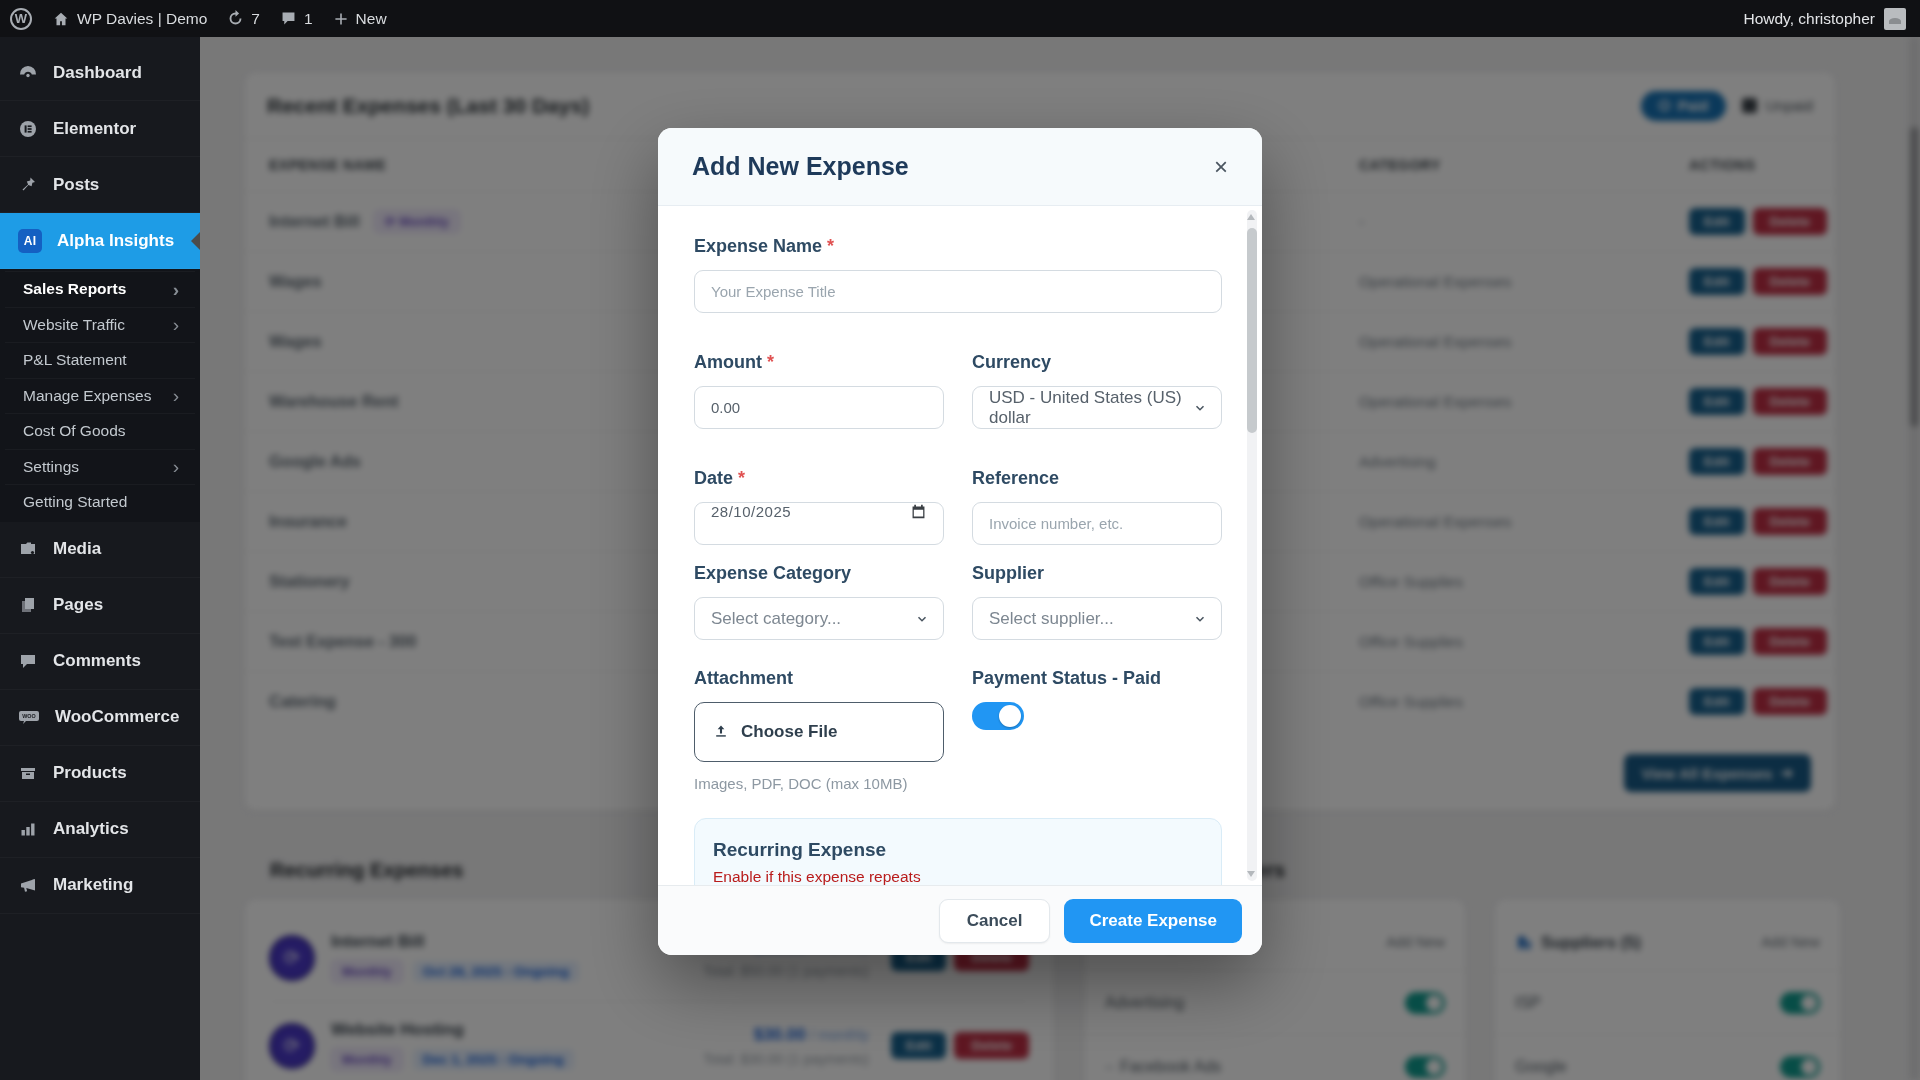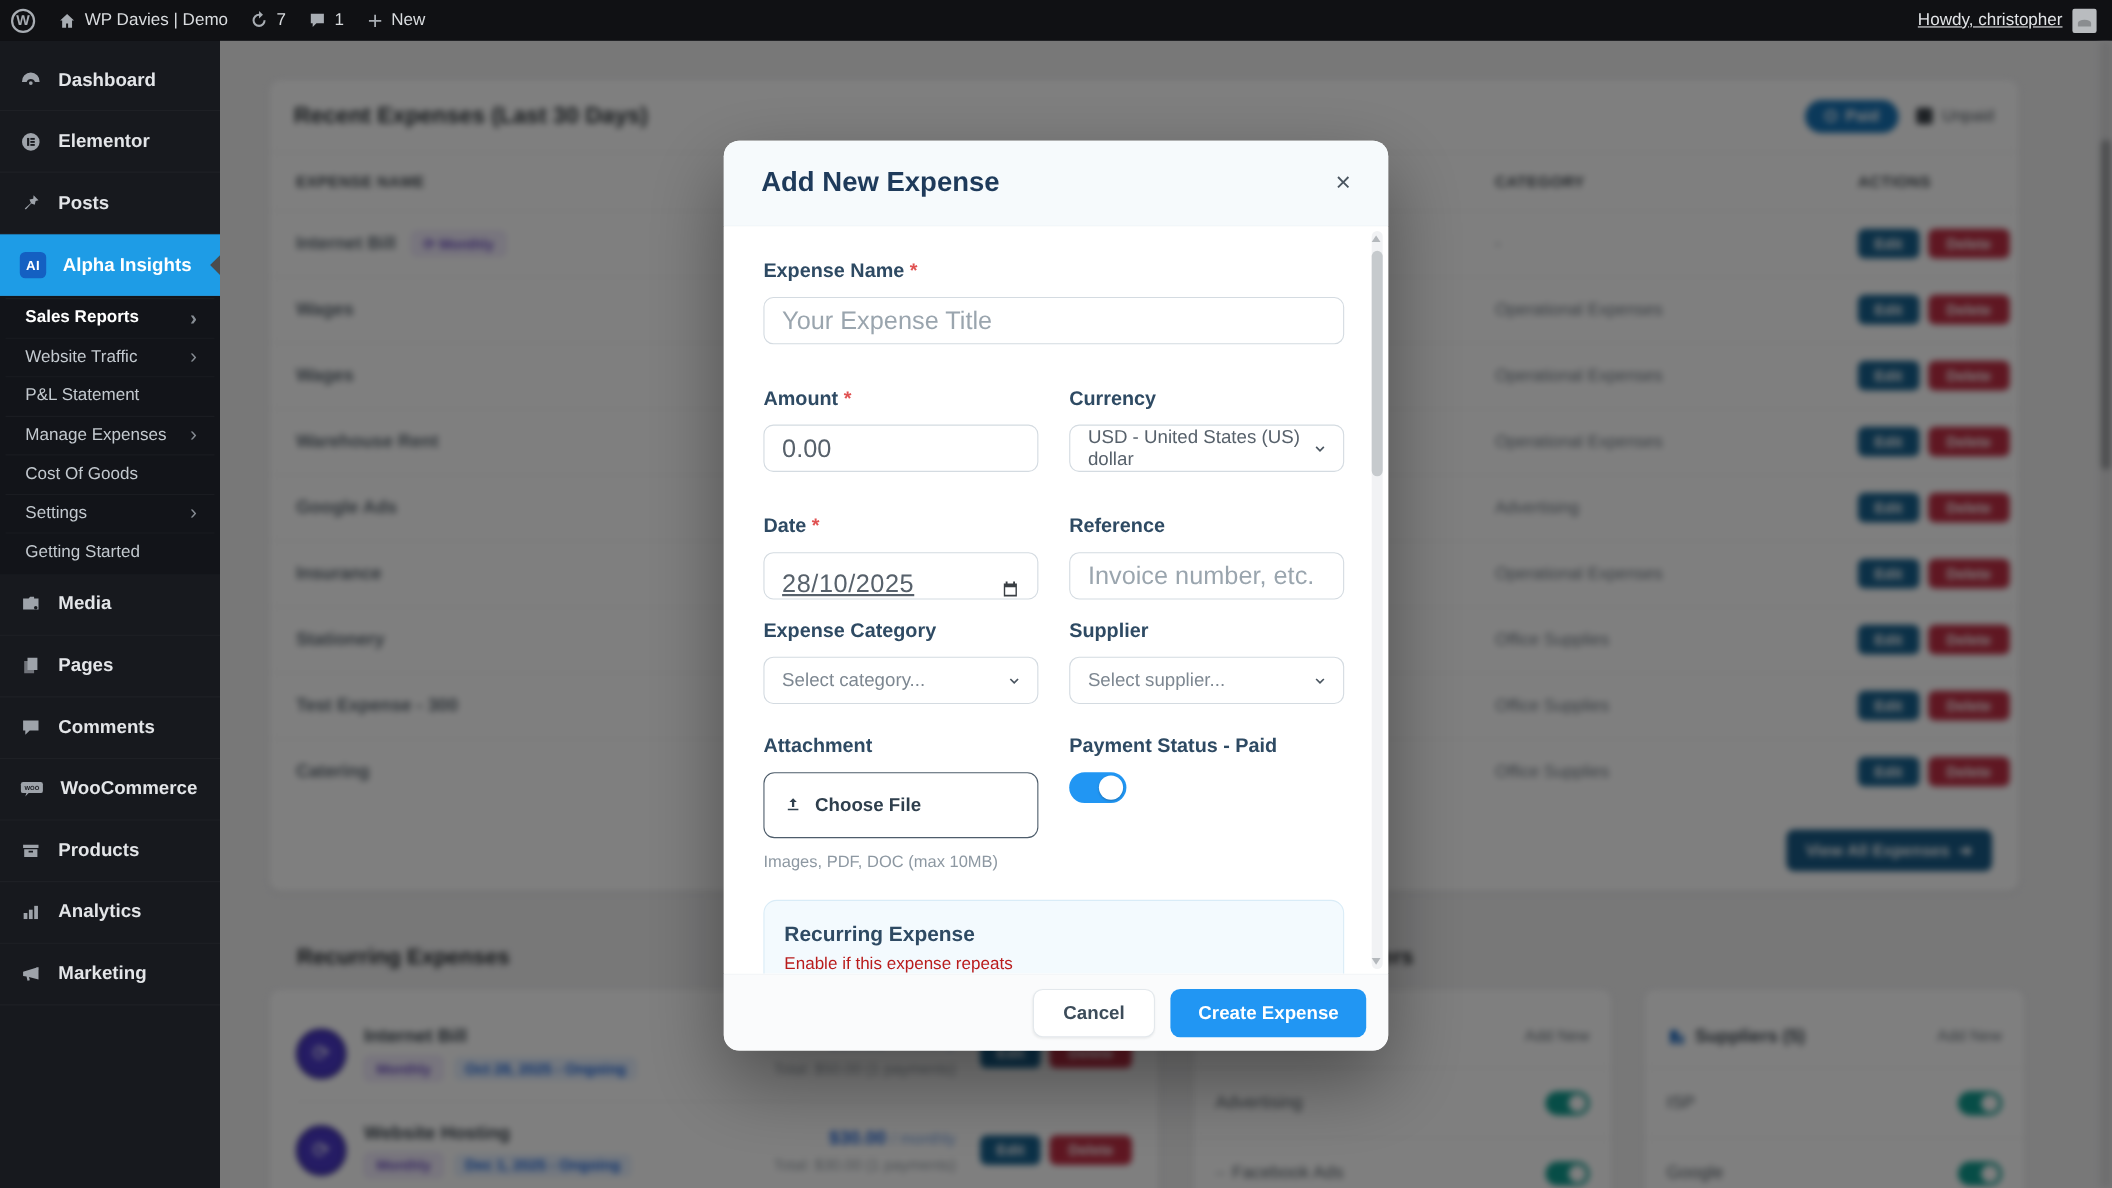--- a/index.html
+++ b/index.html
@@ -5,21 +5,21 @@
   * { margin:0; padding:0; box-sizing:border-box; }
   html,body { width:1920px; height:1080px; overflow:hidden; font-family:"Liberation Sans", sans-serif; }
   .stage { position:relative; width:1920px; height:1080px; background:#0e1013; overflow:hidden; }
 
   
   .admin-bar { position:absolute; top:0; left:0; right:0; height:37px; background:#101114; display:flex; align-items:center; justify-content:space-between; z-index:40; padding:0 14px 0 10px; }
   .ab-left { display:flex; align-items:center; gap:20px; height:100%; }
   .ab-item { display:flex; align-items:center; gap:7px; color:#d9dcdf; font-size:15.5px; cursor:pointer; }
   .ab-item svg { fill:#a8adb3; }
   .wp-logo { width:22px; height:22px; border:2px solid #a8adb3; border-radius:50%; color:#a8adb3; font-size:13px; font-weight:bold; display:flex; align-items:center; justify-content:center; }
-  .ab-right { display:flex; align-items:center; gap:9px; color:#e3e5e8; font-size:15.5px;text-decoration:underline; }
+  .ab-right { display:flex; align-items:center; gap:9px; color:#e3e5e8; font-size:15.5px; }
   .ab-avatar { width:22px; height:22px; background:#b9bcbf; border-radius:2px; position:relative; overflow:hidden; }
   .ab-avatar::after { content:""; position:absolute; left:5px; top:4px; width:12px; height:6px; border-radius:50% 50% 0 0; background:#8a8d90; box-shadow:0 -7px 0 -3px #8a8d90; top:10px; }
 
   
   .sidebar { position:absolute; top:37px; left:0; bottom:0; width:200px; background:#17191e; z-index:30; padding-top:8px; }
   .sb-item { height:56px; display:flex; align-items:center; gap:15px; padding:0 14px 0 18px; color:#e3e5e8; font-size:17px; font-weight:600; cursor:pointer; border-bottom:1px solid rgba(255,255,255,0.03); position:relative; }
   .sb-item svg { fill:#9ea3aa; flex:0 0 auto; }
   .sb-item.active { background:#1e9ce6; color:#ffffff; }
   .ai-badge { width:24px; height:24px; background:#1460c2; border-radius:5px; color:#fff; font-size:12px; font-weight:bold; display:flex; align-items:center; justify-content:center; letter-spacing:.3px; }
   .sb-arrow { position:absolute; right:0; top:50%; transform:translateY(-50%); width:0; height:0; border-top:9px solid transparent; border-bottom:9px solid transparent; border-right:9px solid #4c4c4c; }
@@ -92,27 +92,27 @@
   .m-close { font-size:24px; color:#4a5560; background:none; border:none; cursor:pointer; line-height:1; }
   .m-body { position:relative; flex:1; padding:30px 40px 0 36px; overflow:hidden; background:#fff; }
   .m-scroll-track { position:absolute; right:5px; top:4px; bottom:4px; width:10px; background:#f1f2f4; border-radius:5px; }
   .m-scroll-thumb { position:absolute; right:5px; top:22px; width:10px; height:205px; background:#c6cacd; border-radius:5px; cursor:pointer; }
   .m-scroll-arrow { position:absolute; right:7px; width:0; height:0; border-left:4px solid transparent; border-right:4px solid transparent; }
   .m-arrow-up { top:8px; border-bottom:6px solid #b4b8bc; }
   .m-arrow-down { bottom:8px; border-top:6px solid #b4b8bc; }
 
   .f-label { font-size:18px; font-weight:600; color:#2e4a63; margin-bottom:13px; display:flex; gap:5px; }
   .f-star { color:#e05252; }
-  .f-input { width:100%; height:43px; border:1px solid #d4dbe1; border-radius:9px; padding:0 16px; font-size:23px; color:#57616b; font-family:"Liberation Sans", sans-serif; background:#fff; outline:none; }
+  .f-input { width:100%; height:43px; border:1px solid #d4dbe1; border-radius:9px; padding:0 16px; font-size:15px; color:#57616b; font-family:"Liberation Sans", sans-serif; background:#fff; outline:none; }
   .f-input::placeholder { color:#9aa5ae; }
   .f-select { width:100%; height:43px; border:1px solid #d4dbe1; border-radius:9px; padding:0 14px 0 16px; display:flex; align-items:center; justify-content:space-between; font-size:17px; color:#57616b; background:#fff; cursor:pointer; }
   .f-select.placeholder { color:#7d8791; }
   .f-select svg { stroke:#4a5560; flex:0 0 auto; }
   .grid2 { display:grid; grid-template-columns:1fr 1fr; column-gap:28px; margin-top:39px; }
-  .f-date { display:flex; align-items:flex-end; justify-content:space-between; cursor:text; letter-spacing:.5px;text-decoration:underline; }
+  .f-date { display:flex; align-items:flex-start; justify-content:space-between; cursor:text; letter-spacing:.5px; }
   .btn-file { width:100%; height:60px; border:1px solid #4e5d6b; border-radius:10px; background:#fff; display:flex; align-items:center; justify-content:flex-start; gap:12px; padding:0 18px; font-size:17px; font-weight:600; color:#2f3f4d; cursor:pointer; font-family:"Liberation Sans", sans-serif; }
   .f-hint { font-size:15px; color:#8d98a2; margin-top:13px; }
   .tgl-big { width:52px; height:28px; border-radius:14px; position:relative; cursor:pointer; }
   .tgl-on { background:#2196f3; }
   .tgl-on::after { content:""; position:absolute; right:3px; top:3px; width:22px; height:22px; border-radius:50%; background:#fff; box-shadow:0 1px 2px rgba(0,0,0,.25); }
   .tgl-off { width:58px; height:31px; border-radius:16px; background:#d4d4d8; }
   .tgl-off::after { content:""; position:absolute; left:3px; top:3px; width:25px; height:25px; border-radius:50%; background:#fff; box-shadow:0 1px 3px rgba(0,0,0,.25); }
   .recur-box { margin-top:26px; background:#f3fafe; border:1px solid #d9ecf7; border-radius:12px; padding:20px 18px; }
   .recur-title { font-size:19px; font-weight:bold; color:#2e4a63; }
   .recur-sub { font-size:15.5px; color:#b91c1c; margin-top:7px; }

